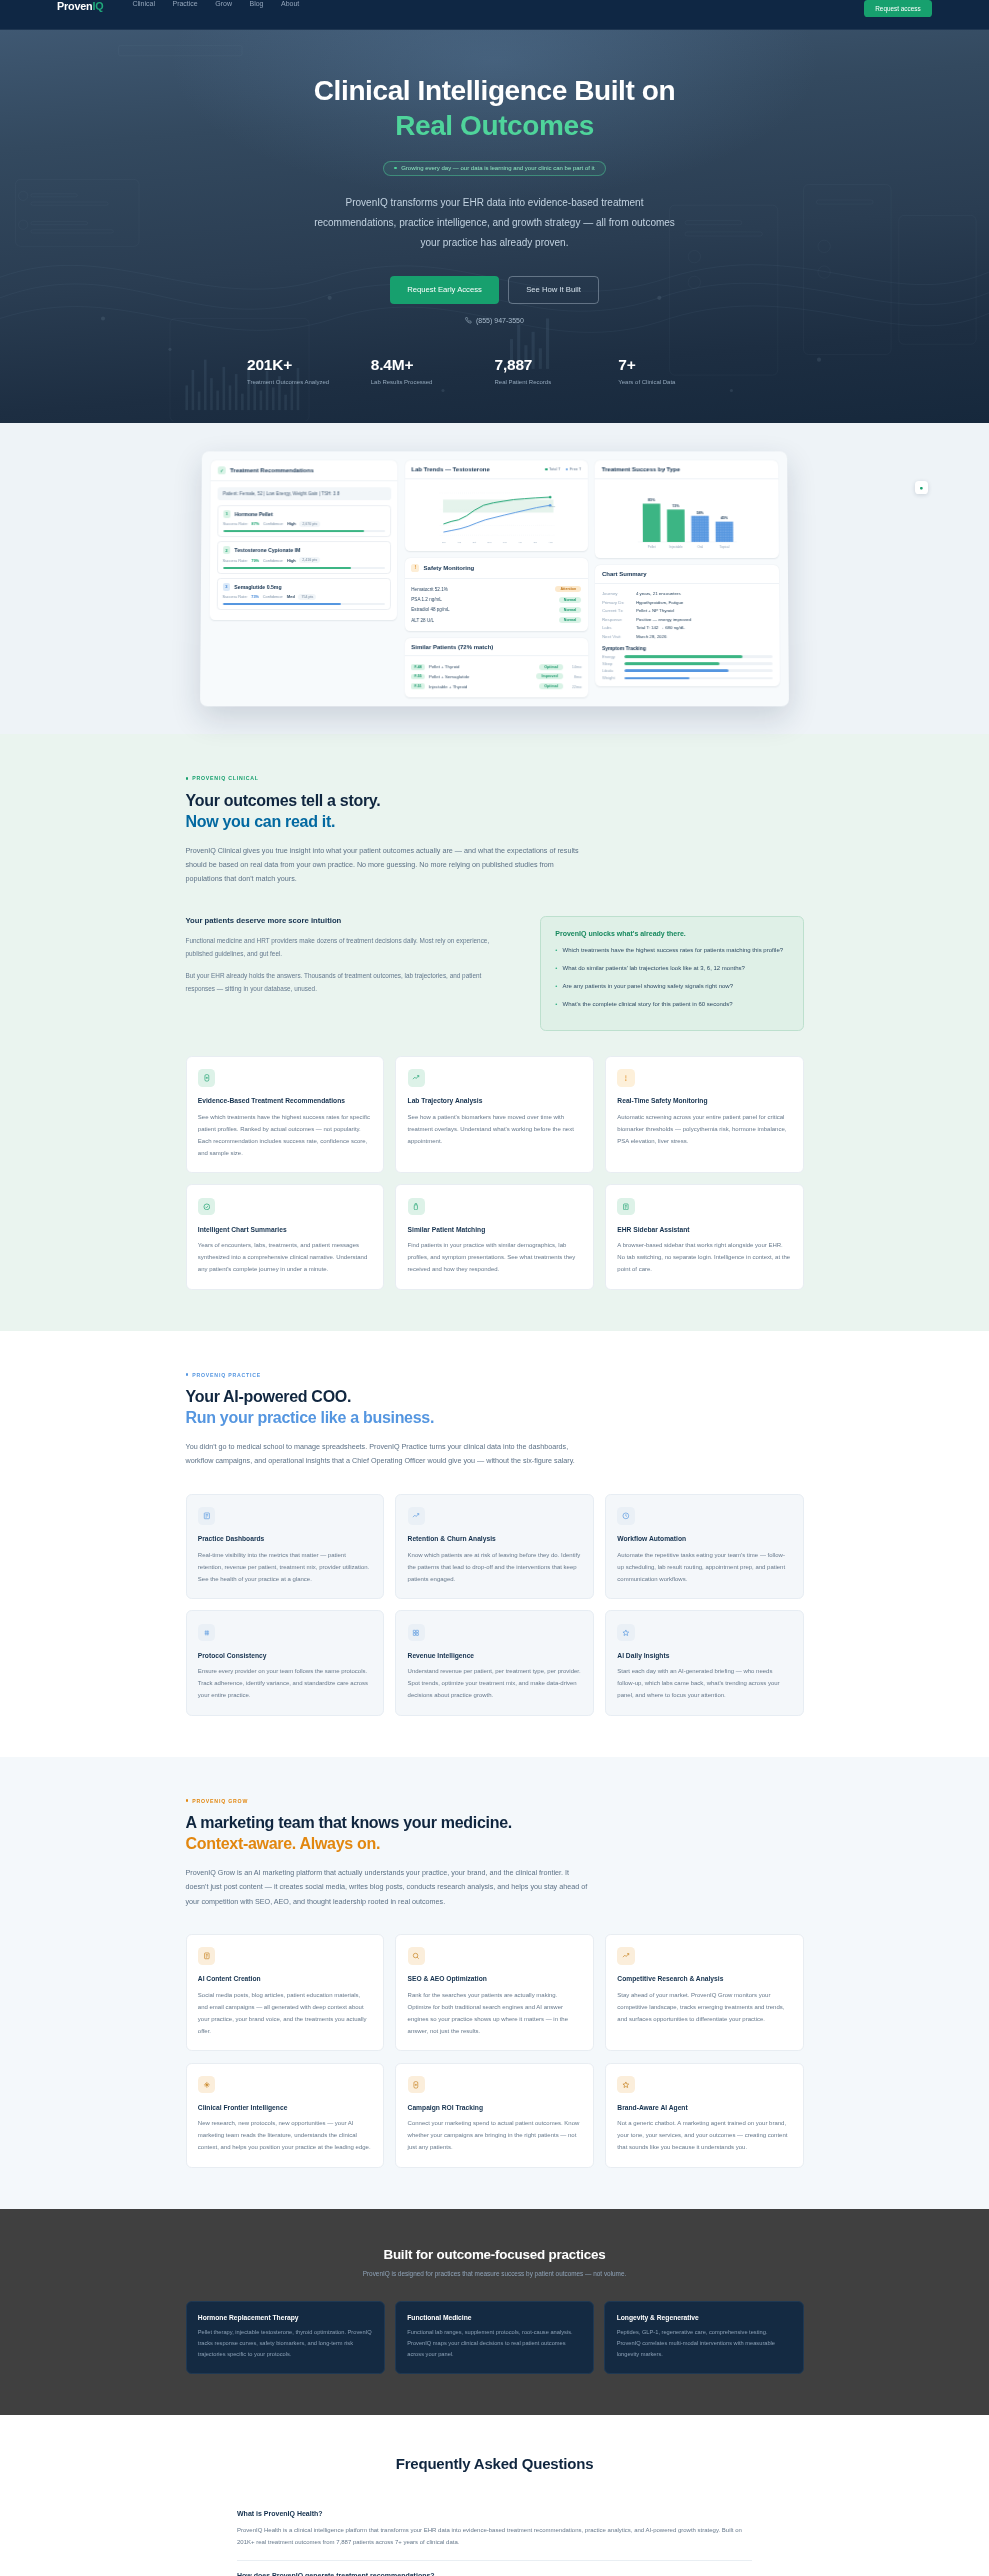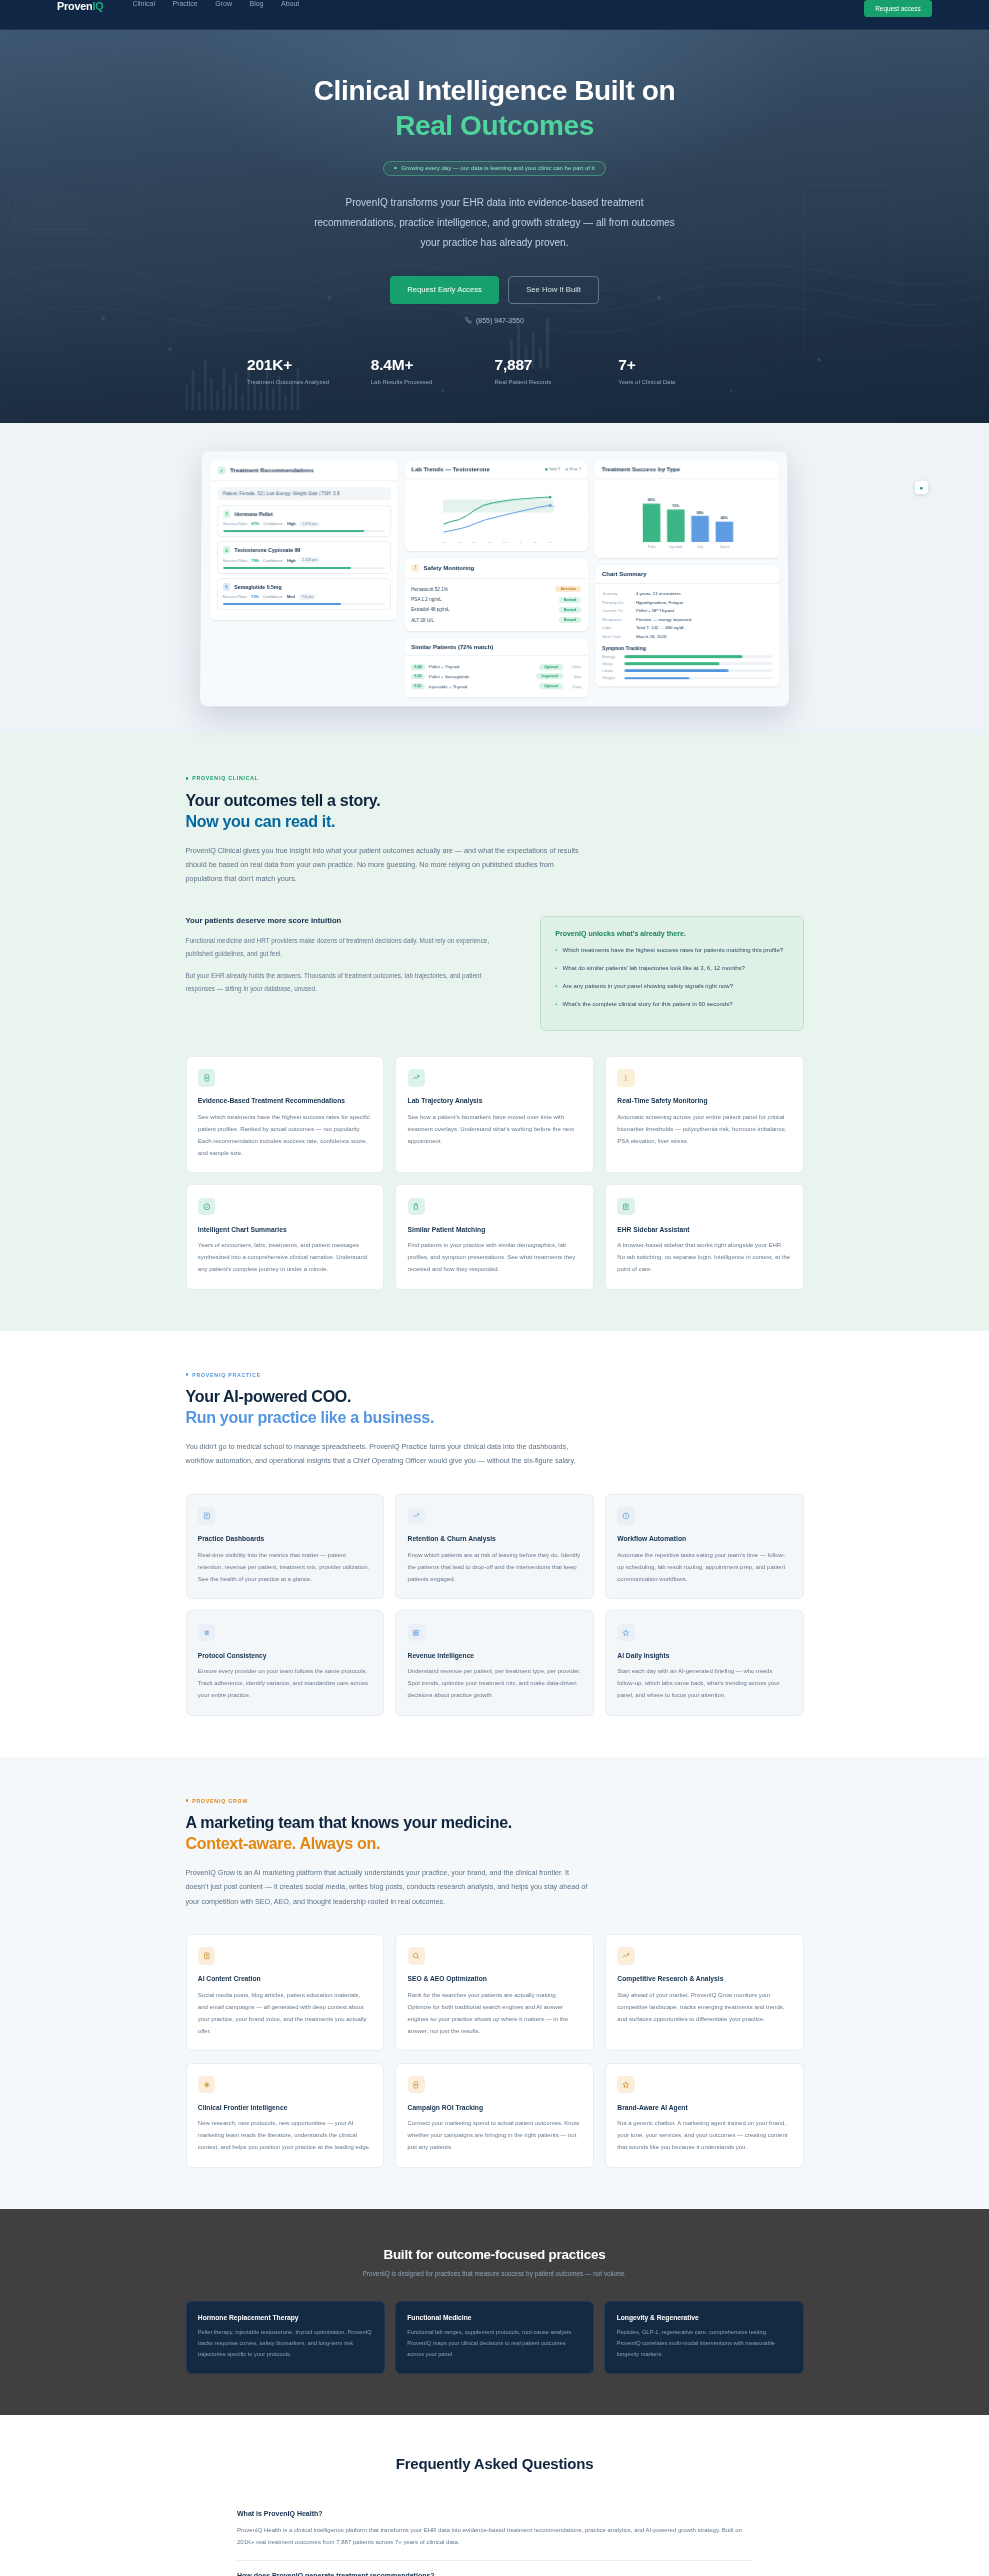--- a/index.html
+++ b/index.html
@@ -701,21 +701,21 @@
   <section class="sec bg-white">
     <div class="container">
       <div class="eyebrow eb-blue">
         <span class="dot"></span>
         <span>ProvenIQ Practice</span>
       </div>
       <h2 class="sec-h">
         <span>Your AI-powered COO.</span>
         <span class="b">Run your practice like a business.</span>
       </h2>
-      <p class="sec-p">You didn't go to medical school to manage spreadsheets. ProvenIQ Practice turns your clinical data into the dashboards, workflow automation, and operational insights that a Chief Operating Officer would give you — without the six-figure salary.</p>
+      <p class="sec-p">You didn't go to medical school to manage spreadsheets. ProvenIQ Practice turns your clinical data into the dashboards, workflow campaigns, and operational insights that a Chief Operating Officer would give you — without the six-figure salary.</p>
       <div class="grid3" id="practice-cards">
           <div class="fcard gray">
             <div class="ficon ic-blue">
               <svg width="7.7" height="7.7" viewBox="0 0 24 24" fill="none" stroke="currentColor" stroke-width="2">
                 <rect x="4" y="3" width="16" height="18" rx="2"></rect>
                 <line x1="8" y1="8" x2="16" y2="8"></line>
                 <line x1="8" y1="12" x2="16" y2="12"></line>
                 <line x1="8" y1="16" x2="12" y2="16"></line>
               </svg>
             </div>

